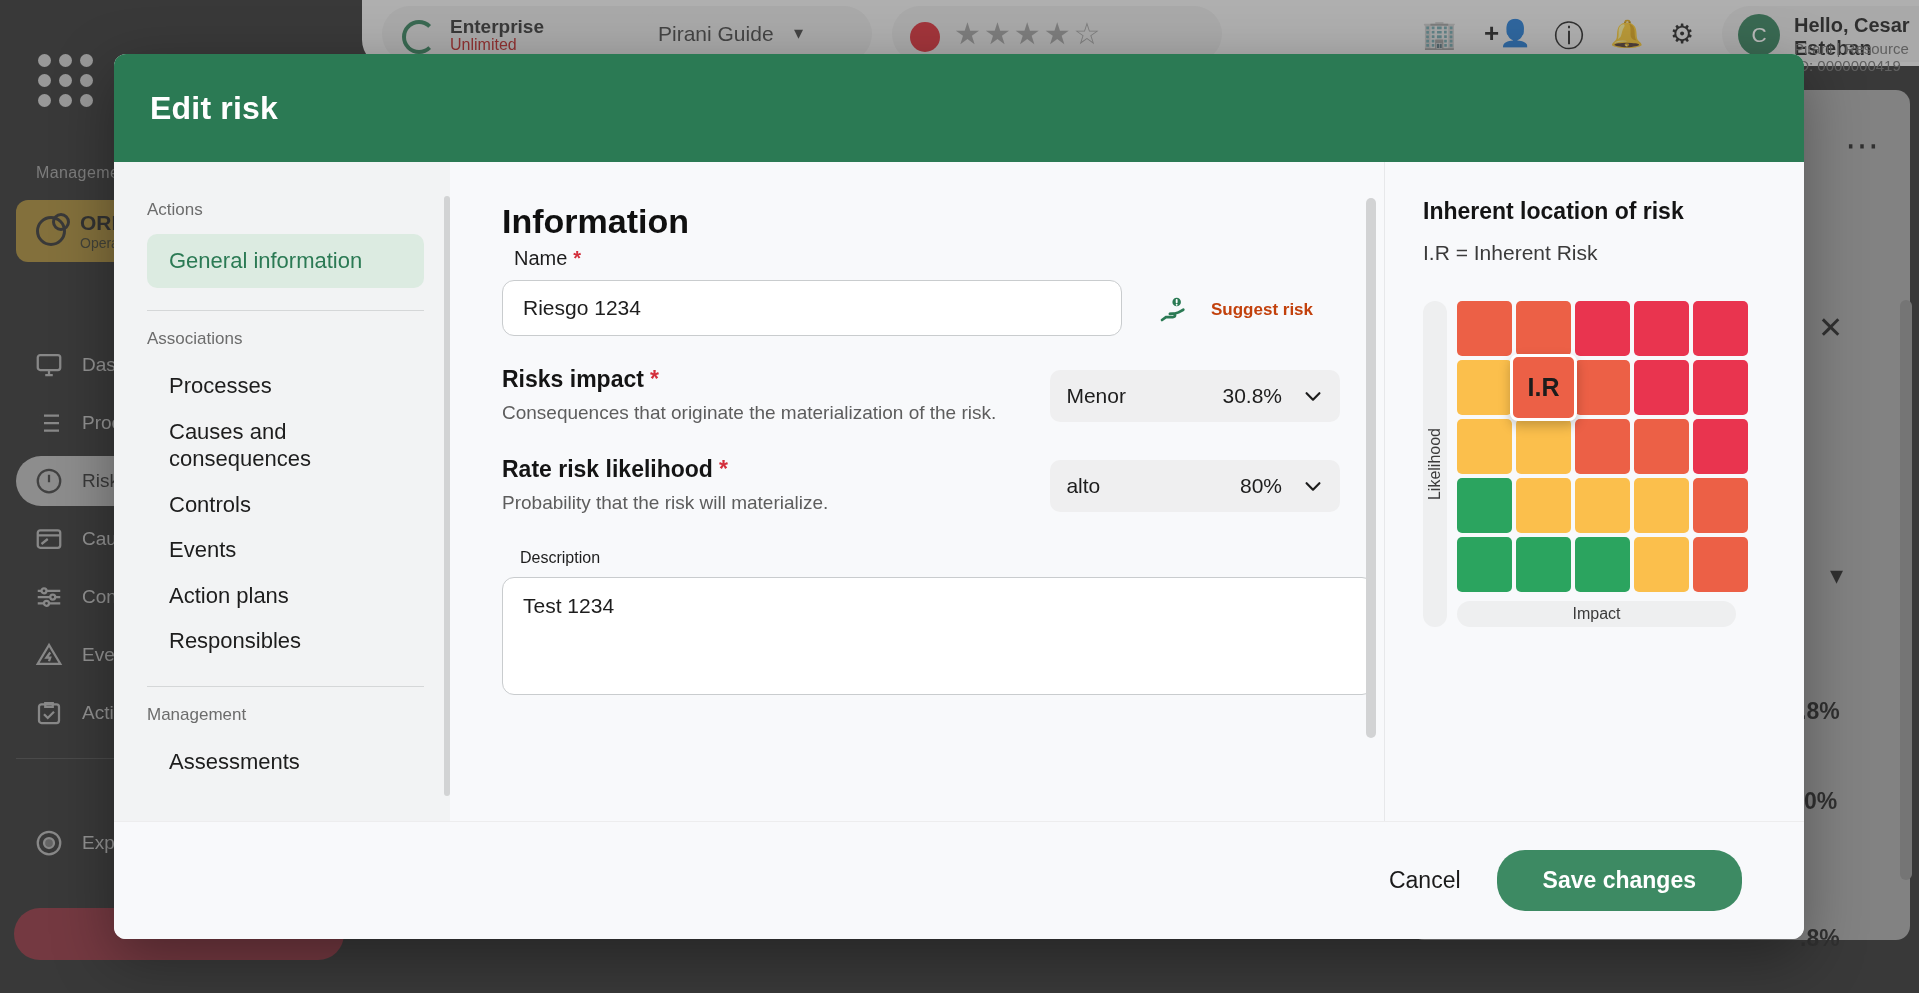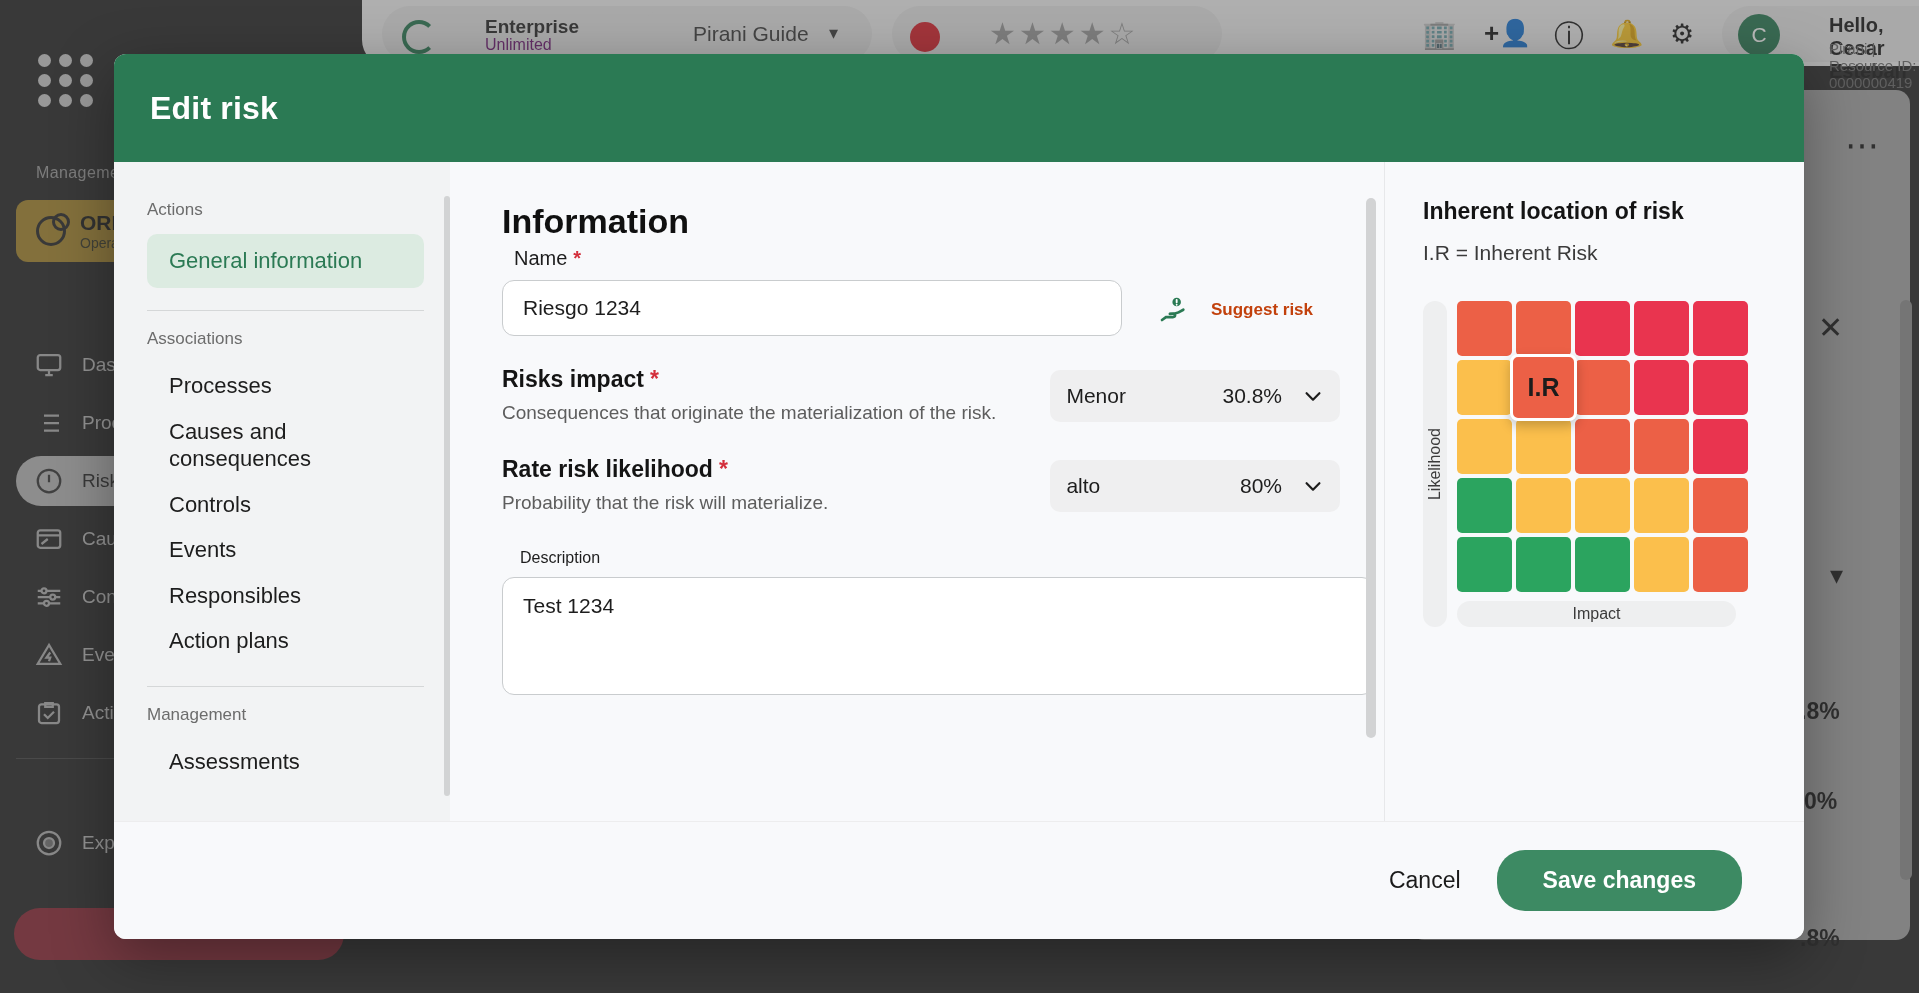--- a/index.html
+++ b/index.html
@@ -46,21 +46,21 @@
 
   .red-pill { position: absolute; left: 14px; top: 908px; width: 330px; height: 52px; background: #8c2b38; border-radius: 26px; }
 
   .app-top {
     position: absolute; left: 362px; top: 0; right: 0; height: 66px;
     background: #efefef; border-bottom-left-radius: 26px;
   }
   .top-pill {
     position: absolute; top: 6px; height: 56px; background: #e4e4e4; border-radius: 28px;
   }
-  .top-txt { position: absolute; color: #3c3c3c; margin-left: 35px; }
+  .top-txt { position: absolute; color: #3c3c3c; }
 
   .bg-panel { position: absolute; background: #9e9e9e; border-radius: 14px; }
   .bg-text { position: absolute; color: #1c1c1c; font-weight: bold; font-size: 23px; }
   .bg-ico { position: absolute; color: #1c1c1c; }
 
   .bg-scroll { position: absolute; right: 7px; top: 300px; width: 12px; height: 580px; background: #8e8e8e; border-radius: 6px; }
 
   
   .dim { position: absolute; inset: 0; background: rgba(80,80,80,.40); }
 
@@ -280,21 +280,21 @@
         <span>Export</span>
       </div>
 
       <div class="red-pill"></div>
     </div>
 
     <div class="app-top">
       <div class="top-pill" style="left:20px; width:440px"></div>
       <div style="position:absolute;left:40px;top:20px;width:34px;height:34px;border:4px solid #2b7a54;border-radius:50%;border-right-color:transparent"></div>
       <div class="top-txt" style="left:88px;top:16px;font-size:19px;font-weight:bold;color:#2b2b2b">Enterprise</div>
-      <div class="top-txt" style="left:88px;top:36px;font-size:16px;color:#701a75">Unlimited</div>
+      <div class="top-txt" style="left:88px;top:36px;font-size:16px;color:#b91c1c">Unlimited</div>
 
       <div class="top-pill" style="left:280px; width:230px"></div>
       <div class="top-txt" style="left:296px;top:22px;font-size:21px;color:#3c3c3c">Pirani Guide</div>
       <span class="top-txt" style="left:432px;top:22px;font-size:18px;color:#3c3c3c">▾</span>
 
       <div class="top-pill" style="left:530px; width:330px"></div>
       <div style="position:absolute;left:548px;top:22px;width:30px;height:30px;border-radius:50%;background:#d9232e"></div>
       <div class="top-txt" style="left:592px;top:16px;font-size:30px;color:#9b9b9b;letter-spacing:3px">★★★★☆</div>
 
       <span class="bg-ico" style="left:1060px;top:18px;font-size:28px">🏢</span>
@@ -333,22 +333,22 @@
 
       <div class="m-nav">
         <div class="cap">Actions</div>
         <div class="pill">General information</div>
         <hr>
         <div class="cap">Associations</div>
         <div class="link">Processes</div>
         <div class="link" style="max-width:190px">Causes and consequences</div>
         <div class="link">Controls</div>
         <div class="link">Events</div>
+        <div class="link">Action plans</div>
         <div class="link">Responsibles</div>
-        <div class="link">Action plans</div>
         <hr>
         <div class="cap">Management</div>
         <div class="link">Assessments</div>
         <div class="m-nav-scroll"></div>
       </div>
 
       <div class="m-main">
         <div class="m-main-inner">
           <div class="m-title">Information</div>
 

